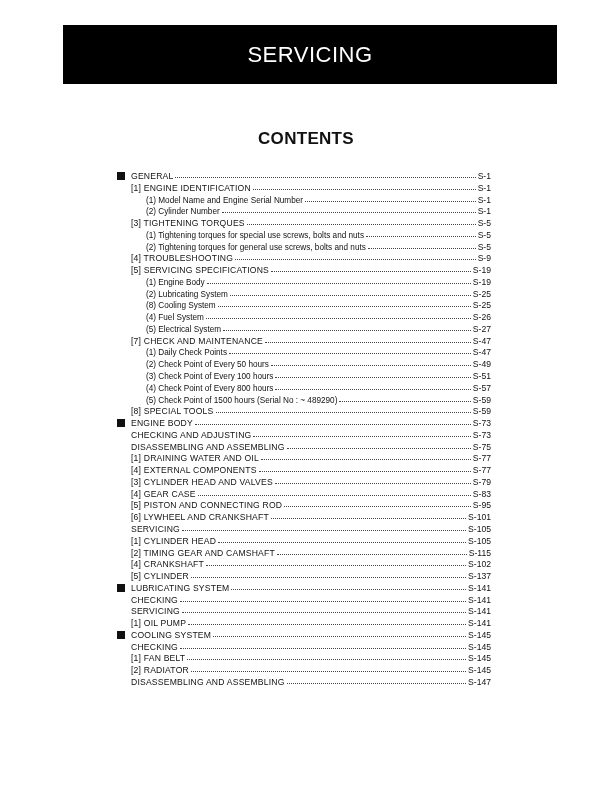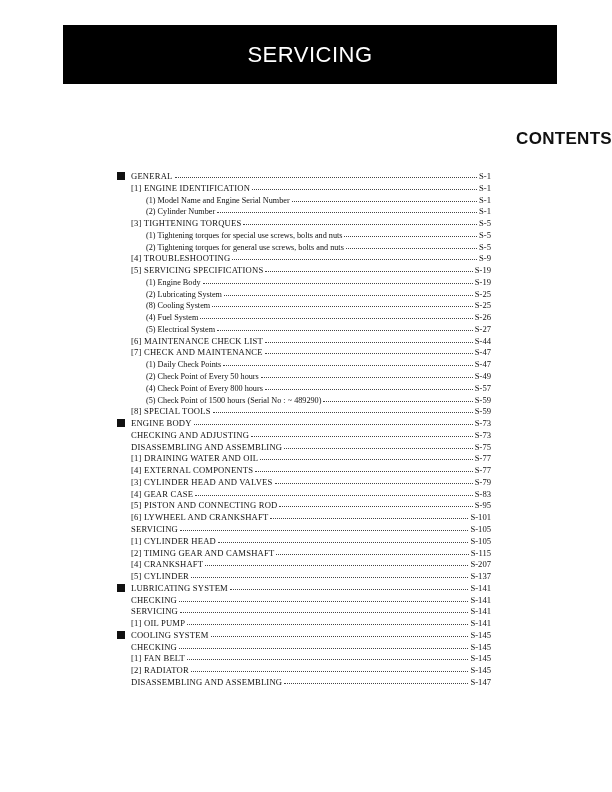--- a/index.html
+++ b/index.html
@@ -10,29 +10,29 @@
   }
   .banner {
     position: absolute; left: 63px; top: 25px; width: 494px; height: 59px;
     background: #000; display: flex; align-items: center; justify-content: center;
   }
   .banner-title {
     color: #fff; font-size: 22px; font-weight: normal; letter-spacing: 0.5px;
     font-family: "Liberation Sans", sans-serif;
   }
   .contents-title {
-    position: absolute; left: 0; right: 0; top: 129px; text-align: right;
+    position: absolute; left: 0; right: 0; top: 129px; text-align: center;
     font-size: 17px; font-weight: bold; letter-spacing: 0.3px;
   }
   .toc {
     position: absolute; left: 115px; top: 170px; width: 376px;
   }
   .toc-row {
     position: relative; height: 11.77px; line-height: 11.77px;
-    font-size: 8.6px; display: flex; align-items: baseline; white-space: nowrap; font-family: Liberation Serif, serif;
+    font-size: 8.6px; display: flex; align-items: baseline; white-space: nowrap;
   }
   .toc-row .bullet {
     position: absolute; left: 2px; top: 2px; width: 8px; height: 8px;
     background: #111;
   }
   .toc-row .label { flex: 0 0 auto; }
   .toc-row .leader {
     flex: 1 1 auto; overflow: hidden; margin: 0 2px;
     border-bottom: 1px dotted #444; height: 8px; position: relative; top: -1px;
   }
@@ -133,41 +133,41 @@
     <span class="page">S-26</span>
   </div>
     <div class="toc-row lvl2">
 
     <span class="label">(5) Electrical System</span>
     <span class="leader"></span>
     <span class="page">S-27</span>
   </div>
     <div class="toc-row lvl1">
 
-    <span class="label">[6] MAINTENANCE CHECK LIST</span>
-    <span class="leader"></span>
-    <span class="page">S-44</span>
-  </div>
-    <div class="toc-row lvl1">
-
     <span class="label">[7] CHECK AND MAINTENANCE</span>
     <span class="leader"></span>
     <span class="page">S-47</span>
   </div>
     <div class="toc-row lvl2">
 
     <span class="label">(1) Daily Check Points</span>
     <span class="leader"></span>
     <span class="page">S-47</span>
   </div>
     <div class="toc-row lvl2">
 
     <span class="label">(2) Check Point of Every 50 hours</span>
     <span class="leader"></span>
     <span class="page">S-49</span>
+  </div>
+    <div class="toc-row lvl2">
+
+    <span class="label">(3) Check Point of Every 100 hours</span>
+    <span class="leader"></span>
+    <span class="page">S-51</span>
   </div>
     <div class="toc-row lvl2">
 
     <span class="label">(4) Check Point of Every 800 hours</span>
     <span class="leader"></span>
     <span class="page">S-57</span>
   </div>
     <div class="toc-row lvl2">
 
     <span class="label">(5) Check Point of 1500 hours (Serial No : ~ 489290)</span>
@@ -249,21 +249,21 @@
     <div class="toc-row lvl1">
 
     <span class="label">[2] TIMING GEAR AND CAMSHAFT</span>
     <span class="leader"></span>
     <span class="page">S-115</span>
   </div>
     <div class="toc-row lvl1">
 
     <span class="label">[4] CRANKSHAFT</span>
     <span class="leader"></span>
-    <span class="page">S-207</span>
+    <span class="page">S-102</span>
   </div>
     <div class="toc-row lvl1">
 
     <span class="label">[5] CYLINDER</span>
     <span class="leader"></span>
     <span class="page">S-137</span>
   </div>
     <div class="toc-row lvl0">
     <span class="bullet"></span>
     <span class="label">LUBRICATING SYSTEM</span>

